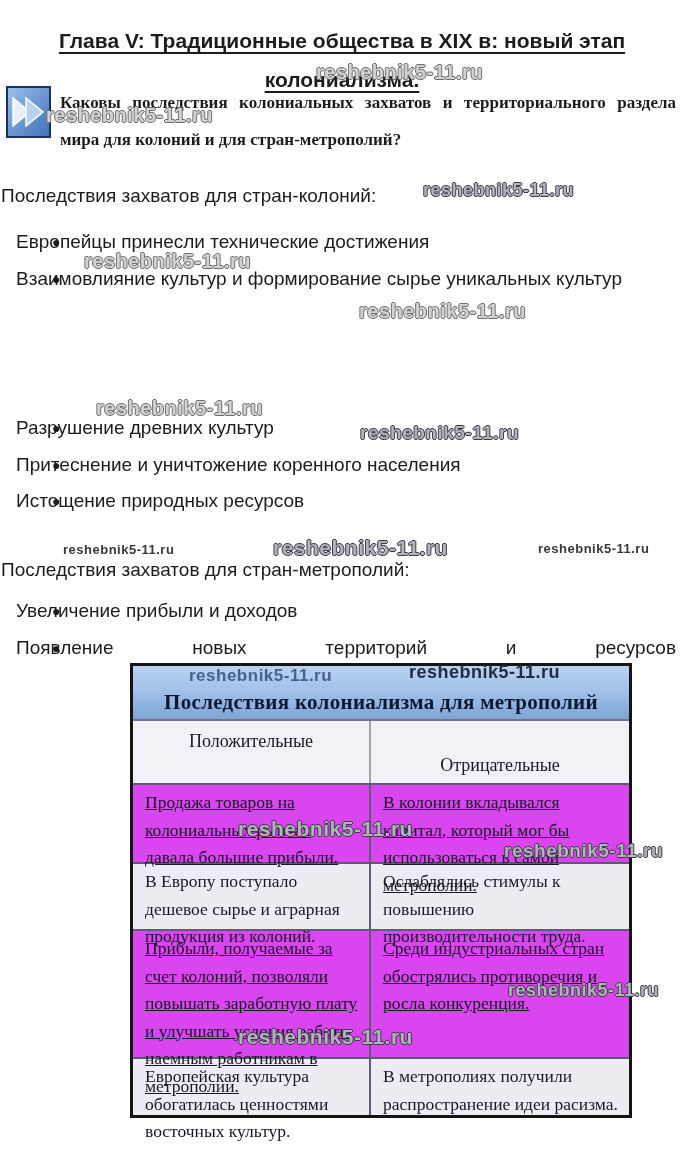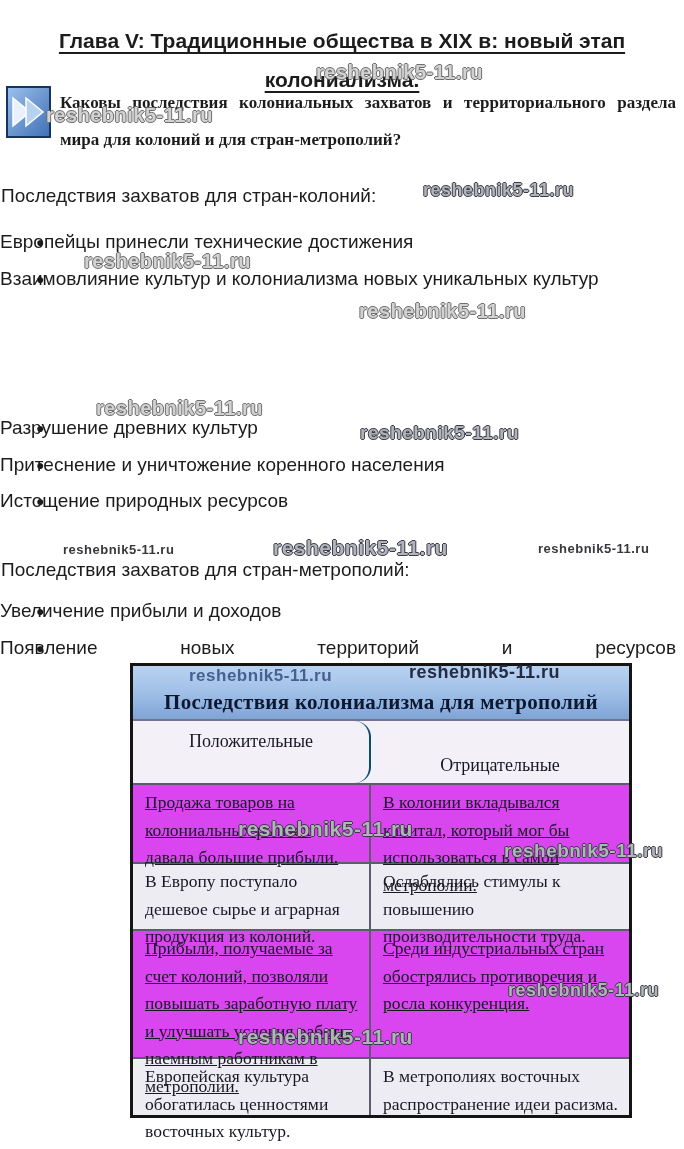--- a/index.html
+++ b/index.html
@@ -52,21 +52,21 @@
 
   
   .section-heading {
     position: absolute;
     left: 1px; right: 8px;
     font-size: 19px;
     line-height: 24px;
   }
   .bullet-item {
     position: absolute;
-    left: 0; right: 8px;
+    left: 16px; right: 8px;
     font-size: 19px;
     line-height: 37px;
     text-align: justify;
   }
   .bullet-item::before {
     content: "●";
     position: absolute;
     left: 36px;
     top: 1px;
     font-size: 14px;
@@ -116,21 +116,21 @@
     font-size: 21px;
     color: #0c1832;
     letter-spacing: 0.3px;
   }
   .col-heads { display: flex; height: 62px; background: #f3f1f7; }
   .col-head {
     padding-top: 10px;
     text-align: center;
     font-size: 18px;
   }
-  .col-head.left  { width: 238px; border-right: 2px solid #0c4a6e; border-radius: 16px; }
+  .col-head.left  { width: 238px; border-right: 2px solid #a3a3a3; }
   .col-head.right { flex: 1; margin-top: 24px; }
   .trow { display: flex; border-top: 2px solid #5f5a72; }
   .trow .cell {
     padding: 4px 10px 0 12px;
     font-size: 17.5px;
     line-height: 27.5px;
   }
   .trow .cell.left  { width: 238px; border-right: 2px solid #5f5a72; }
   .trow .cell.right { flex: 1; }
   .row-odd  { background: #d946ef; text-decoration: underline; }
@@ -162,21 +162,21 @@
         <rect x="1" y="1" width="43" height="50" fill="url(#iconbg)" stroke="#16355e" stroke-width="2"></rect>
         <polygon points="7,12 7,40 24,26" fill="#e8f0fa" stroke="#ffffff" stroke-width="1.5"></polygon>
         <polygon points="20,12 20,40 37,26" fill="#b7d2f0" stroke="#ffffff" stroke-width="1.5"></polygon>
       </svg>
     </span>
     <span>Каковы последствия колониальных захватов и территориального раздела мира для колоний и для стран-метрополий?</span>
   </div>
 
   <p class="section-heading" style="top:184px">Последствия захватов для стран-колоний:</p>
   <div class="bullet-item" style="top:223px">Европейцы принесли технические достижения</div>
-  <div class="bullet-item" style="top:260px">Взаимовлияние культур и колониализма новых уникальных культур</div>
+  <div class="bullet-item" style="top:260px">Взаимовлияние культур и формирование сырье уникальных культур</div>
   <div class="bullet-item" style="top:409px">Разрушение древних культур</div>
   <div class="bullet-item" style="top:446px">Притеснение и уничтожение коренного населения</div>
   <div class="bullet-item" style="top:482px">Истощение природных ресурсов</div>
 
   <p class="section-heading" style="top:558px">Последствия захватов для стран-метрополий:</p>
   <div class="bullet-item" style="top:592px">Увеличение прибыли и доходов</div>
   <div class="bullet-item justify-last" style="top:629px">Появление новых территорий и ресурсов</div>
 
   <div class="ctable">
     <div class="ctable-header">
@@ -193,21 +193,21 @@
     <div class="trow r2 row-even">
       <div class="cell left">В Европу поступало дешевое сырье и аграрная продукция из колоний.</div>
       <div class="cell right">Ослаблялись стимулы к повышению производительности труда.</div>
     </div>
     <div class="trow r3 row-odd">
       <div class="cell left">Прибыли, получаемые за счет колоний, позволяли повышать заработную плату и улучшать условия работы наемным работникам в метрополии.</div>
       <div class="cell right">Среди индустриальных стран обострялись противоречия и росла конкуренция.</div>
     </div>
     <div class="trow r4 row-even">
       <div class="cell left">Европейская культура обогатилась ценностями восточных культур.</div>
-      <div class="cell right">В метрополиях восточных распространение идеи расизма.</div>
+      <div class="cell right">В метрополиях получили распространение идеи расизма.</div>
     </div>
   </div>
 
   <span class="wm wm-gray" style="left:300px; top:61px;  font-size:20px">reshebnik5-11.ru</span>
   <span class="wm wm-gray" style="left:30px;  top:104px; font-size:20px">reshebnik5-11.ru</span>
   <span class="wm wm-darkoutline" style="left:407px; top:180px; font-size:18px">reshebnik5-11.ru</span>
   <span class="wm wm-gray" style="left:68px;  top:250px; font-size:20px">reshebnik5-11.ru</span>
   <span class="wm wm-gray" style="left:343px; top:300px; font-size:20px">reshebnik5-11.ru</span>
   <span class="wm wm-gray" style="left:80px;  top:397px; font-size:20px">reshebnik5-11.ru</span>
   <span class="wm wm-darkoutline" style="left:344px; top:422px; font-size:19px">reshebnik5-11.ru</span>

